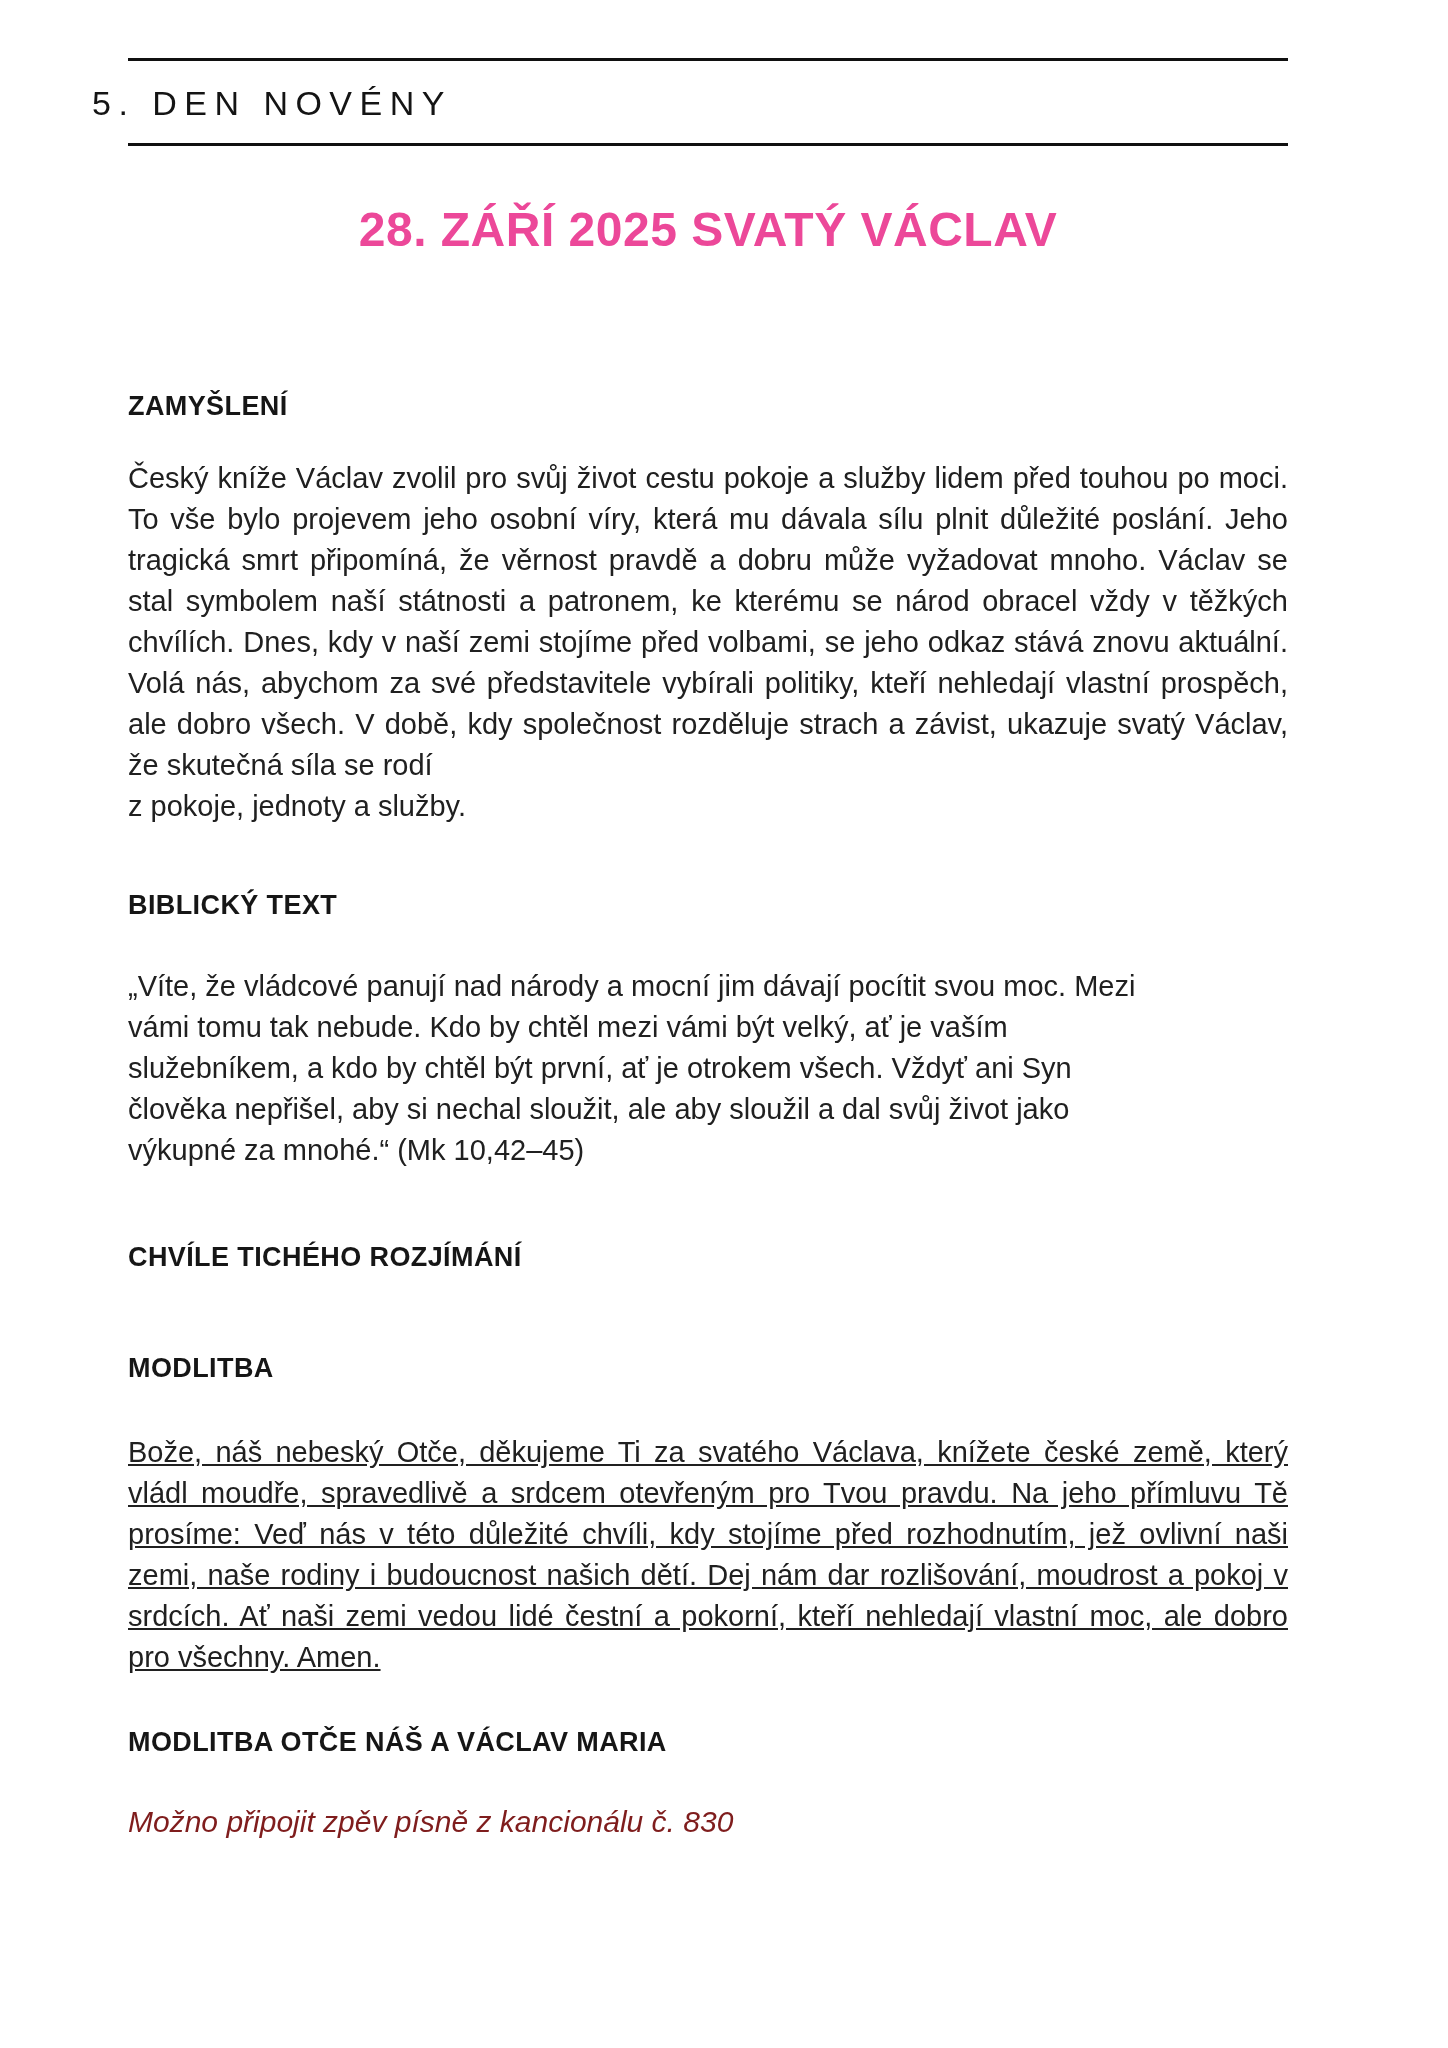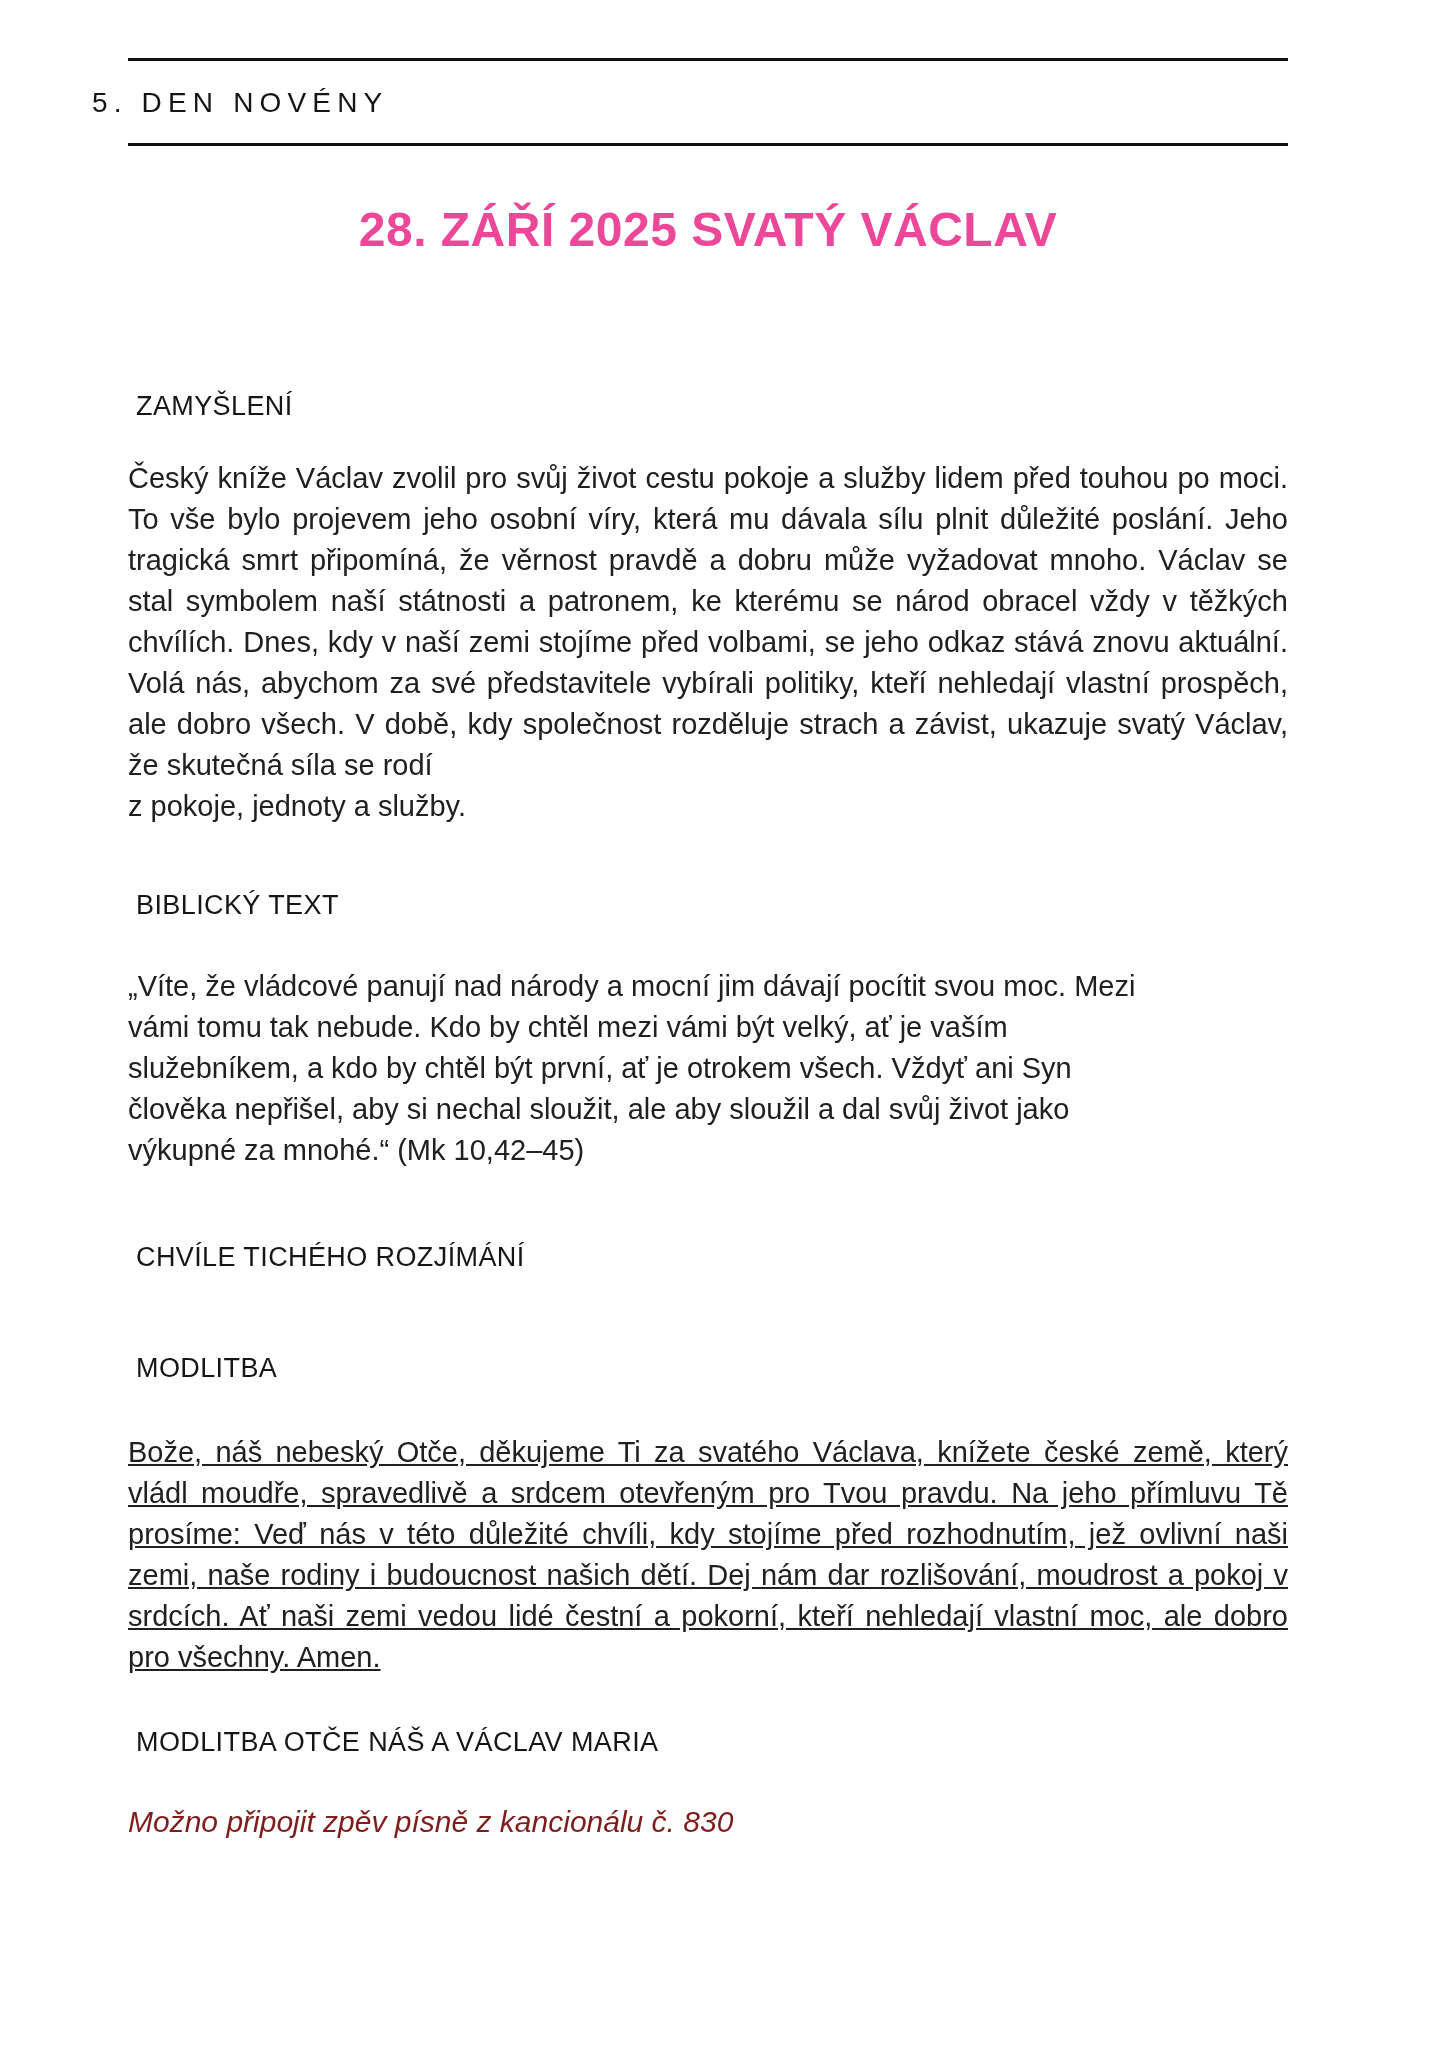--- a/index.html
+++ b/index.html
@@ -28,41 +28,41 @@
   }
   .rule {
     height: 3px;
     background: #101010;
     margin: 0;
   }
   .rule-top { margin-top: 58px; }
   .rule-bottom { margin-top: 22px; }
   .kicker {
     margin: 24px 0 0 -36px;
-    font-size: 28px;
+    font-size: 34px;
     line-height: 36px;
     font-weight: 400;
     letter-spacing: 0.22em;
     color: #141414;
     white-space: nowrap;
   }
   .doc-title {
     margin: 58px 0 0 0;
     font-size: 48px;
     line-height: 52px;
     font-weight: 700;
     letter-spacing: 0.5px;
     text-align: center;
     color: #ec4899;
   }
   .section-heading {
-    margin: 8px;
+    margin: 0;
     font-size: 27px;
     line-height: 32px;
-    font-weight: 400;
+    font-weight: 700;
     letter-spacing: 0.4px;
     color: #161616;
   }
   .sh-zamysleni { margin-top: 134px; }
   .sh-biblicky  { margin-top: 62px; }
   .sh-rozjimani { margin-top: 70px; }
   .sh-modlitba  { margin-top: 79px; }
   .sh-otcenas   { margin-top: 48px; }
   .body-text {
     margin: 0;

